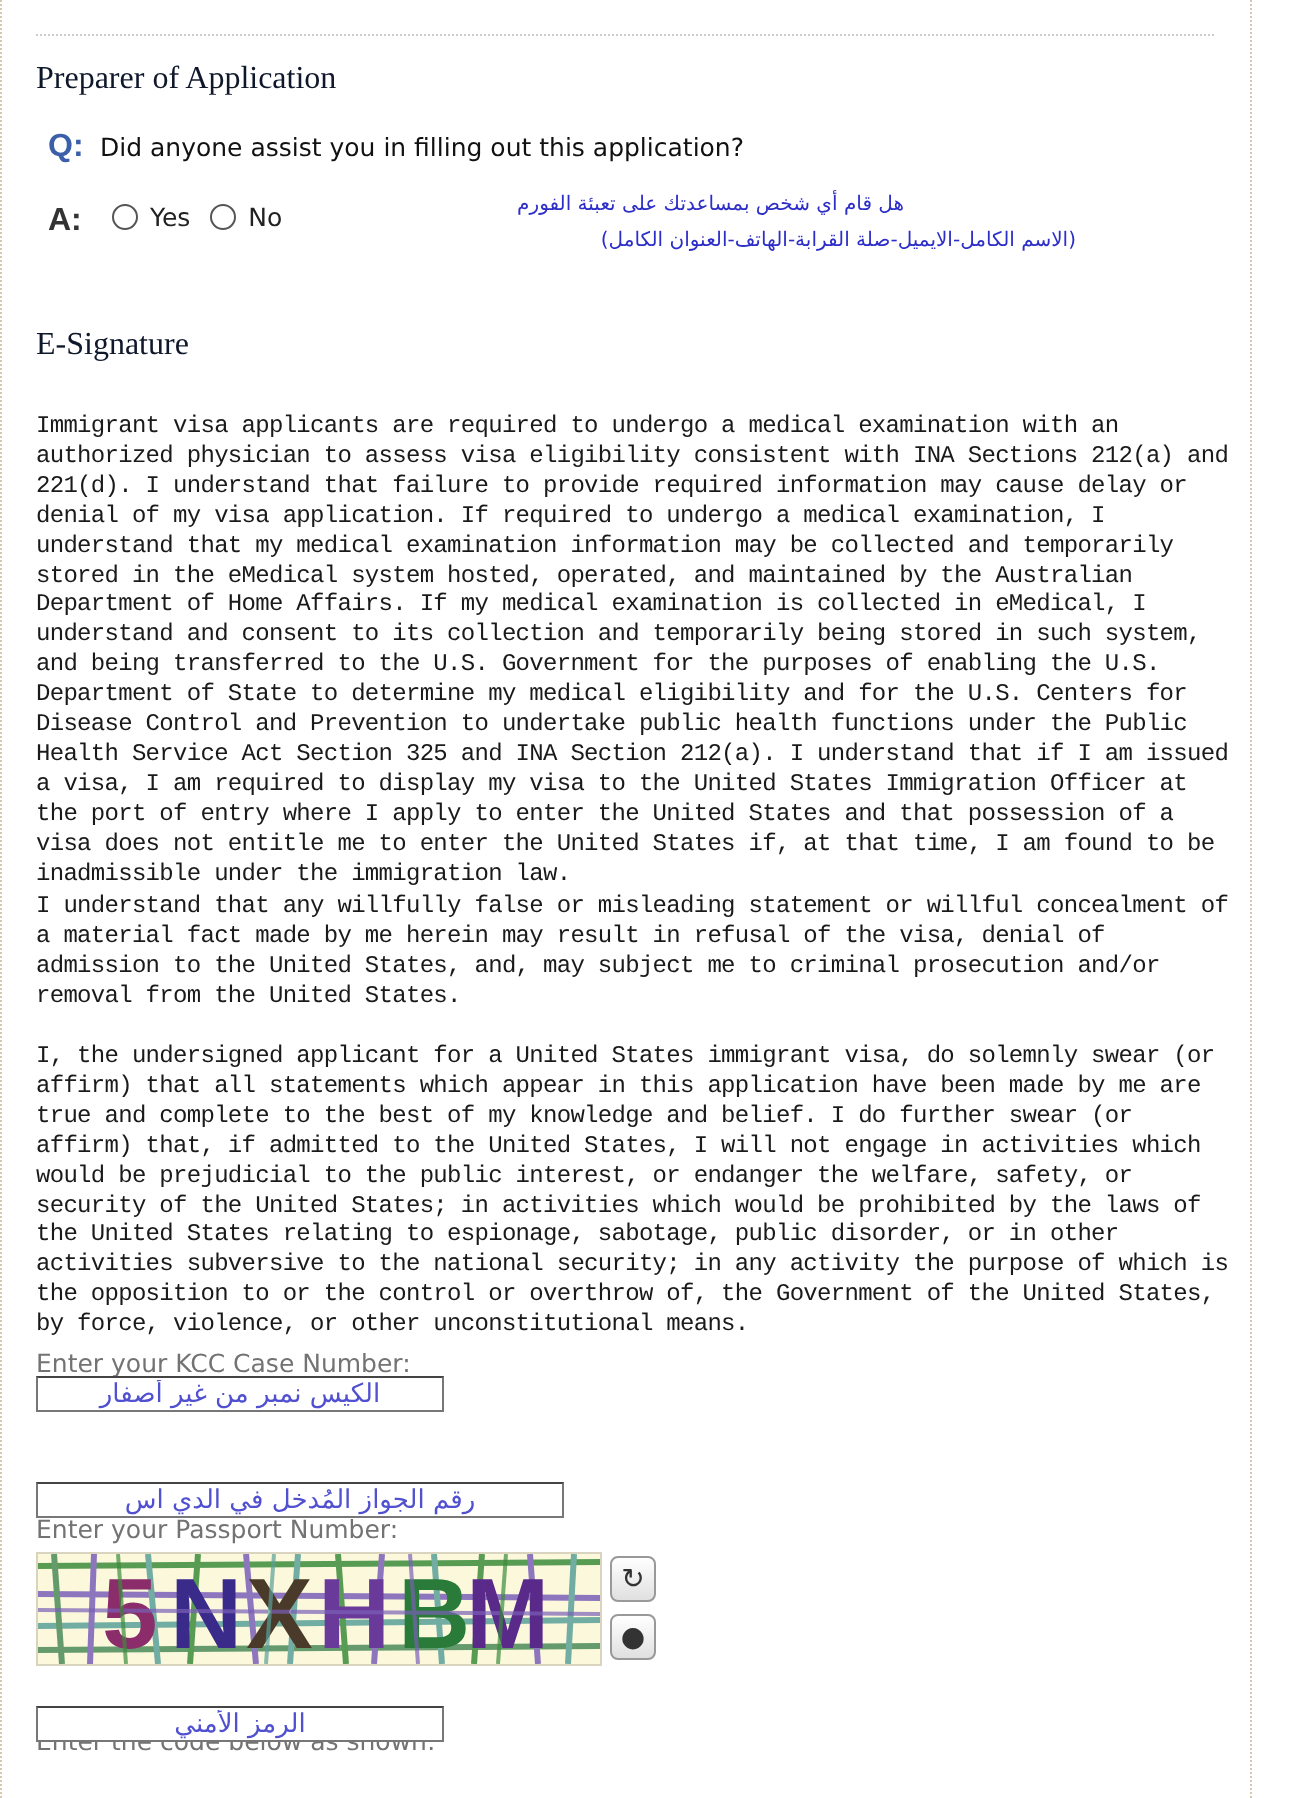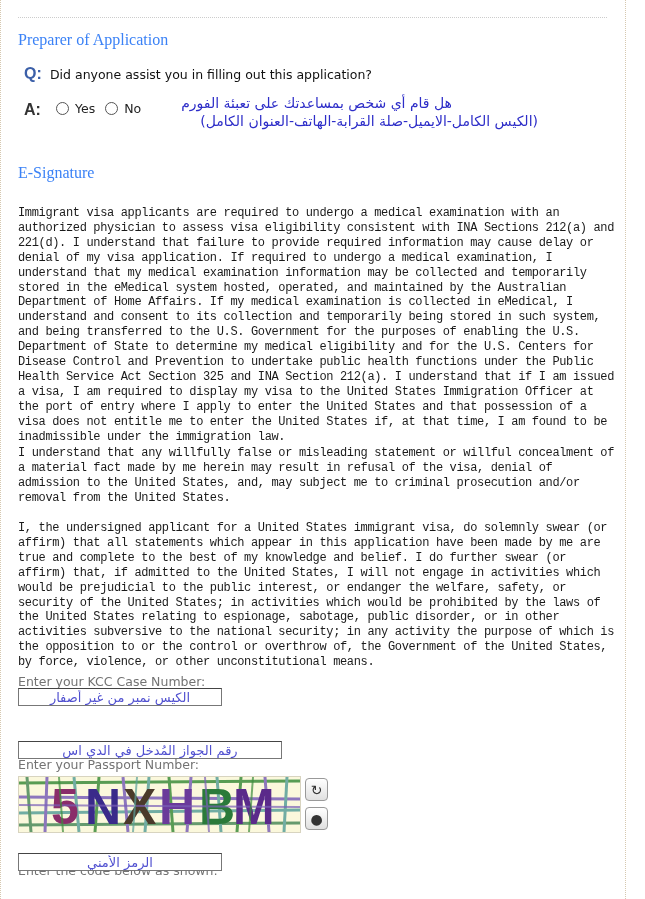--- a/index.html
+++ b/index.html
@@ -37,21 +37,21 @@
     left: 82px; top: -10px;
     height: 12px;
     width: 40px;
     overflow: hidden;
   }
   .section-title {
     position: absolute;
     left: 18px;
     font-family: "Liberation Serif", serif;
     font-size: 16px;
-    color: #3b82f6;
+    color: #0f172a;
     margin: 0;
     font-weight: normal;
   }
   .qa-row {
     position: absolute;
     left: 24px;
     font-size: 12.5px;
     color: #111;
   }
   .q-label, .a-label {
@@ -80,21 +80,21 @@
     margin-left: 6px;
     margin-right: 2px;
   }
   .arabic-block {
     position: absolute;
     left: 140px; top: 94px;
     width: 398px;
     direction: rtl;
     text-align: right;
     font-family: "DejaVu Sans", sans-serif;
-    font-size: 14px;
+    font-size: 10px;
     line-height: 18px;
     color: #2d2dc8;
   }
   .arabic-block div:nth-child(1) { padding-right: 86px; }
   .arabic-block div:nth-child(3) { padding-right: 40px; }
   .legal {
     position: absolute;
     left: 18px;
     width: 600px;
     font-family: Liberation Mono, monospace;
@@ -173,21 +173,21 @@
   <span class="radio-group">
     <span class="radio"></span>
     <span>Yes</span>
     <span class="radio"></span>
     <span>No</span>
   </span>
 </div>
 
 <div class="arabic-block">
   <div>هل قام أي شخص بمساعدتك على تعبئة الفورم</div>
-  <div>(الكيس الكامل-الايميل-صلة القرابة-الهاتف-العنوان الكامل)</div>
+  <div>(الاسم الكامل-الايميل-صلة القرابة-الهاتف-العنوان الكامل)</div>
 </div>
 
 <h2 class="section-title" style="top:164px;">E-Signature</h2>
 
 <p class="legal" style="top:206px;">Immigrant visa applicants are required to undergo a medical examination with an authorized physician to assess visa eligibility consistent with INA Sections 212(a) and 221(d). I understand that failure to provide required information may cause delay or denial of my visa application. If required to undergo a medical examination, I understand that my medical examination information may be collected and temporarily stored in the eMedical system hosted, operated, and maintained by the Australian Department of Home Affairs. If my medical examination is collected in eMedical, I understand and consent to its collection and temporarily being stored in such system, and being transferred to the U.S. Government for the purposes of enabling the U.S. Department of State to determine my medical eligibility and for the U.S. Centers for Disease Control and Prevention to undertake public health functions under the Public Health Service Act Section 325 and INA Section 212(a). I understand that if I am issued a visa, I am required to display my visa to the United States Immigration Officer at the port of entry where I apply to enter the United States and that possession of a visa does not entitle me to enter the United States if, at that time, I am found to be inadmissible under the immigration law.</p>
 <p class="legal" style="top:446px;">I understand that any willfully false or misleading statement or willful concealment of a material fact made by me herein may result in refusal of the visa, denial of admission to the United States, and, may subject me to criminal prosecution and/or removal from the United States.</p>
 <p class="legal" style="top:521px;">I, the undersigned applicant for a United States immigrant visa, do solemnly swear (or affirm) that all statements which appear in this application have been made by me are true and complete to the best of my knowledge and belief. I do further swear (or affirm) that, if admitted to the United States, I will not engage in activities which would be prejudicial to the public interest, or endanger the welfare, safety, or security of the United States; in activities which would be prohibited by the laws of the United States relating to espionage, sabotage, public disorder, or in other activities subversive to the national security; in any activity the purpose of which is the opposition to or the control or overthrow of, the Government of the United States, by force, violence, or other unconstitutional means.</p>
 
 <div class="field-label" style="top:674px;">Enter your KCC Case Number:</div>
 <input class="field-input" style="top: 688px; width: 204px;" type="text" placeholder="الكيس نمبر من غير أصفار">

